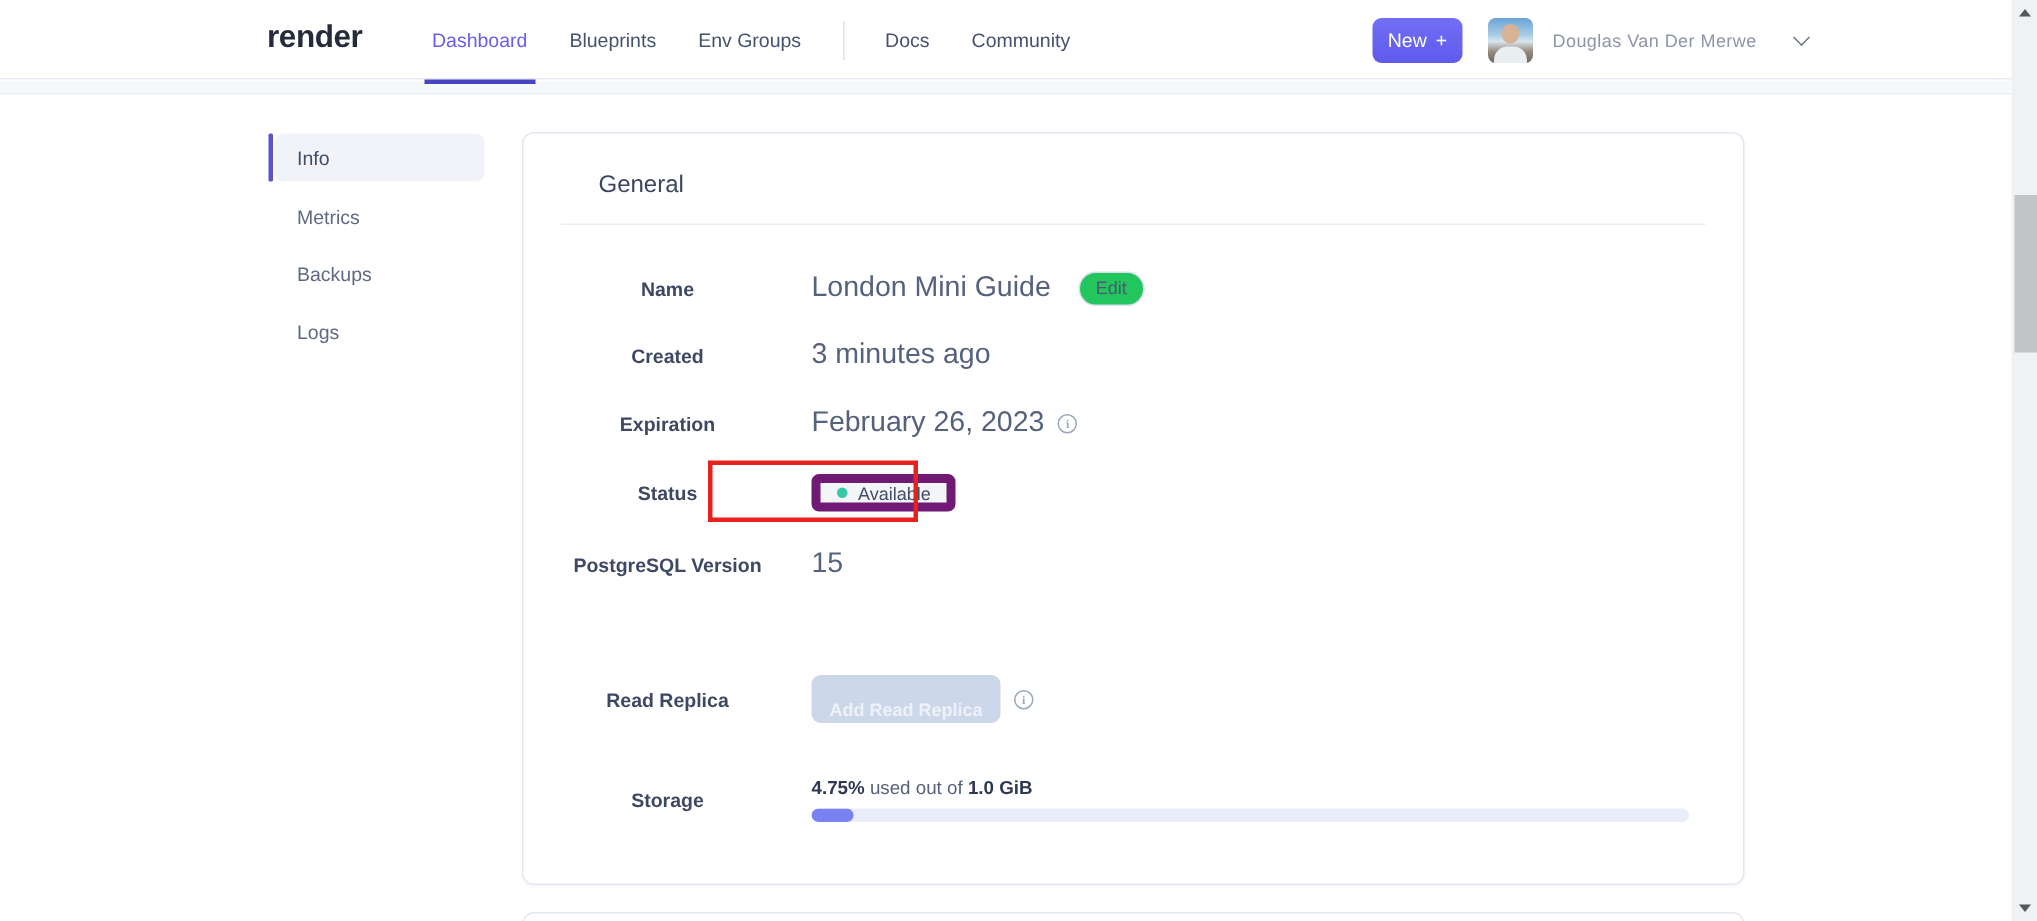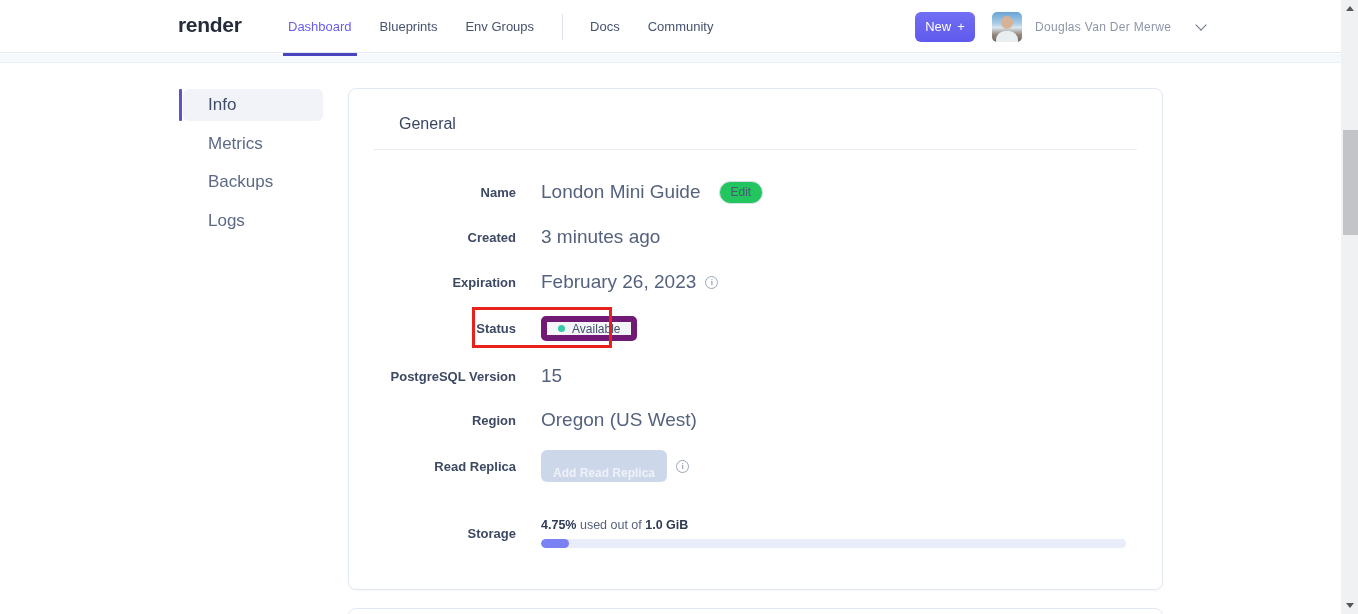--- a/index.html
+++ b/index.html
@@ -33,33 +33,33 @@
   .user-name { margin-left:13px; font-size:12px; color:#8e95a9; letter-spacing:0.3px; cursor:pointer; }
   .chevron { width:8px; height:8px; border-right:1.6px solid #6b7488; border-bottom:1.6px solid #6b7488;
     transform:rotate(45deg); margin-left:26px; margin-top:-4px; cursor:pointer; }
 
   
   .sub-band { position:absolute; left:0; top:54px; width:1341px; height:9px; background:#f6f9fc;
     border-bottom:1px solid #ecf0f5; }
 
   
   .side-item { position:absolute; left:183px; width:140px; height:32px; display:flex;
-    align-items:center; padding-left:25px; font-size:17px; color:#5d6a85;
+    align-items:center; padding-left:15px; font-size:13px; color:#5d6a85;
     border-radius:6px; cursor:pointer; }
   .side-item.active { background:#f2f3f9; color:#3f4d66; }
   .side-bar-accent { position:absolute; left:179px; top:89px; width:3px; height:32px;
     background:#5a53cc; border-radius:1px; }
 
   
   .card { position:absolute; left:348px; top:88px; width:815px; height:502px; background:#fff;
     border:1px solid #e2e8f1; border-radius:8px; box-shadow:0 1px 2px rgba(40,50,80,0.04); }
   .card-title { position:absolute; left:50px; top:26px; font-size:16px; font-weight:500; color:#3a4660; }
   .card-divider { position:absolute; left:25px; right:25px; top:60px; height:1px; background:#e9edf3; }
   .row { position:absolute; left:25px; right:25px; display:flex; align-items:center; }
-  .row-label { width:142px; text-align:right; margin-right:25px; font-size:13px; font-weight:600;
+  .row-label { width:142px; text-align:center; margin-right:25px; font-size:13px; font-weight:600;
     color:#3d4963; flex-shrink:0; }
   .row-value { font-size:19px; color:#55627e; }
   .edit-btn { margin-left:18px; height:23px; padding:0 11px; background:#22c55e;
     border:1px solid #d9dfe8; border-radius:12px; font-size:12px; color:#4a5872;
     cursor:pointer; font-family:inherit; }
   .info-icon { width:13px; height:13px; border:1.3px solid #9aa6ba; border-radius:50%;
     margin-left:9px; display:inline-flex; align-items:center; justify-content:center;
     font-size:8px; font-weight:700; color:#9aa6ba; cursor:pointer; flex-shrink:0;
     font-family:"Liberation Serif","DejaVu Serif",serif; }
   .status-badge { display:inline-flex; align-items:center; gap:7px; height:25px; padding:0 11px;
@@ -152,24 +152,20 @@
       <span class="status-dot"></span>
       <span>Available</span>
     </div>
   </div>
 
   <div class="row" style="top:277px; height:20px;">
     <div class="row-label">PostgreSQL Version</div>
     <div class="row-value">15</div>
   </div>
 
-  <div class="row" style="top:321px; height:20px;">
-    <div class="row-label">Region</div>
-    <div class="row-value">Oregon (US West)</div>
-  </div>
 
   <div class="row" style="top:364px; height:26px;">
     <div class="row-label">Read Replica</div>
     <button class="disabled-btn" disabled="">Add Read Replica</button>
     <span class="info-icon">i</span>
   </div>
 
   <div class="row" style="top:426px; height:36px;">
     <div class="row-label">Storage</div>
     <div class="storage-block">

